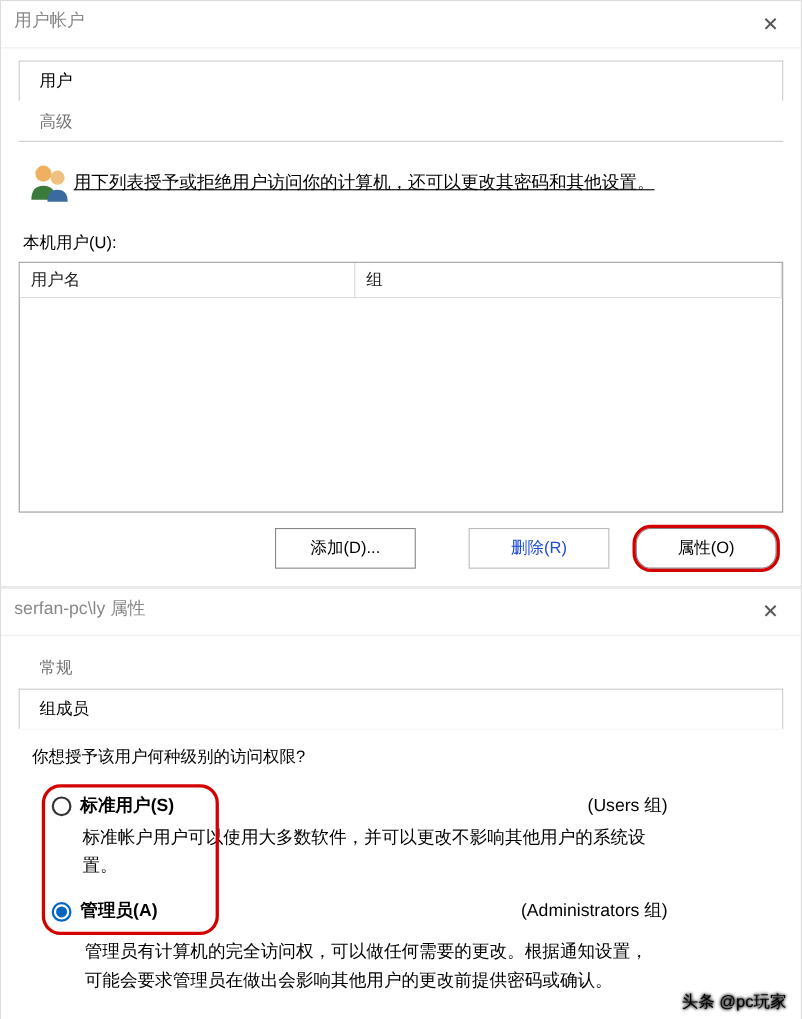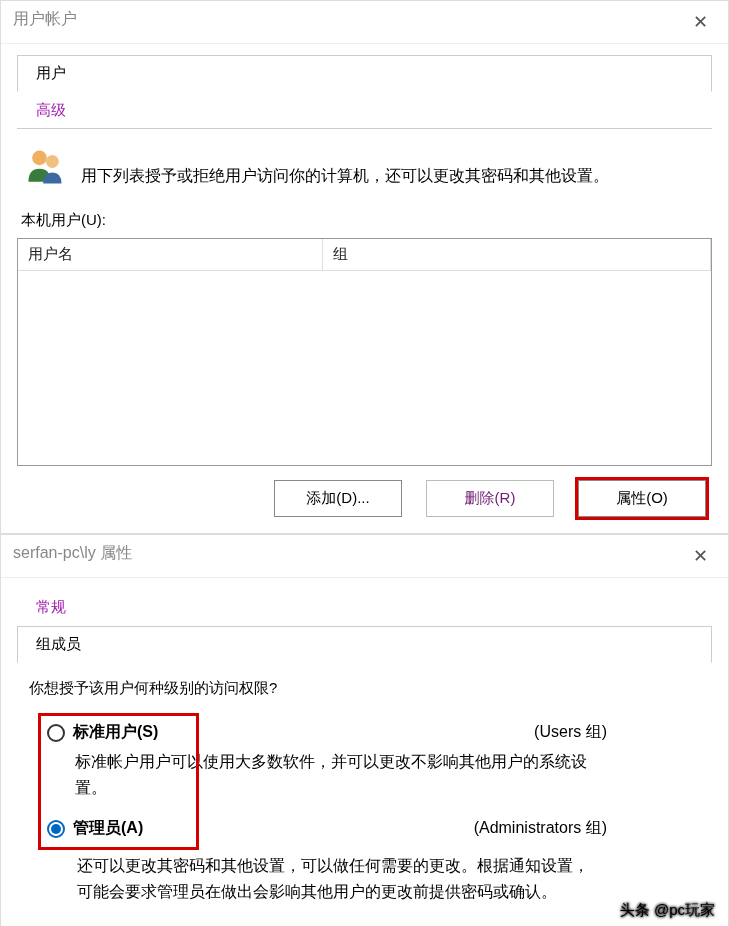--- a/index.html
+++ b/index.html
@@ -36,37 +36,37 @@
     padding: 10px 16px 16px 16px;
   }
   .tabs {
     display: flex;
     border-bottom: 1px solid #ccc;
     margin-bottom: 16px;
     flex-direction: column;
   }
   .tab {
     padding: 8px 18px;
-    color: #a21caf;
+    color: #737373;
     cursor: pointer;
     position: relative;
     top: 1px;
     border: 1px solid transparent;
   }
   .tab.active {
     color: #000;
     border: 1px solid #ccc;
     border-bottom: 1px solid #fff;
     background: #fff;
   }
   .intro-row {
     display: flex;
-    align-items: flex-end;
-    gap: 14px;
+    align-items: center;
     margin: 12px 6px 22px 6px;
+    text-decoration: underline;
   }
   .icon-users {
     width: 44px;
     height: 44px;
     flex: 0 0 44px;
   }
   .intro-text {
     font-size: 16px;
     line-height: 1.7;
     color: #000;
@@ -118,27 +118,29 @@
   .btn {
     min-width: 128px;
     padding: 8px 10px;
     text-align: center;
     border: 1px solid #888;
     background: #fff;
     font-size: 15px;
     cursor: pointer;
   }
   .btn.disabled {
-    color: #701a75;
+    color: #1d4ed8;
     border-color: #bbb;
     cursor: default;
+    margin-left: 24px;
   }
   .hl-red {
     outline: 3px solid #d40000;
     outline-offset: 0;
+    border-radius: 14px;
   }
   
   .dialog2 { margin-top: 0; border-top: 1px solid #ddd; }
   .question {
     margin: 12px 0 18px 12px;
     font-size: 15px;
   }
   .radio-wrap {
     margin: 0 24px;
     padding: 6px 8px 8px 6px;
@@ -250,17 +252,17 @@
         <span class="radio-meta">(Users 组)</span>
       </div>
       <div class="radio-desc" style="width:560px;">标准帐户用户可以使用大多数软件，并可以更改不影响其他用户的系统设置。</div>
 
       <div class="radio-row" style="width:560px;">
         <span class="radio checked"></span>
         <span class="radio-label">管理员(A)</span>
         <span class="radio-meta">(Administrators 组)</span>
       </div>
     </div>
-    <div class="radio-desc" style="margin-left:60px;">还可以更改其密码和其他设置，可以做任何需要的更改。根据通知设置，可能会要求管理员在做出会影响其他用户的更改前提供密码或确认。</div>
+    <div class="radio-desc" style="margin-left:60px;">管理员有计算机的完全访问权，可以做任何需要的更改。根据通知设置，可能会要求管理员在做出会影响其他用户的更改前提供密码或确认。</div>
   </div>
 </div>
 
 <div class="watermark">头条 @pc玩家</div>
 
 </body></html>

